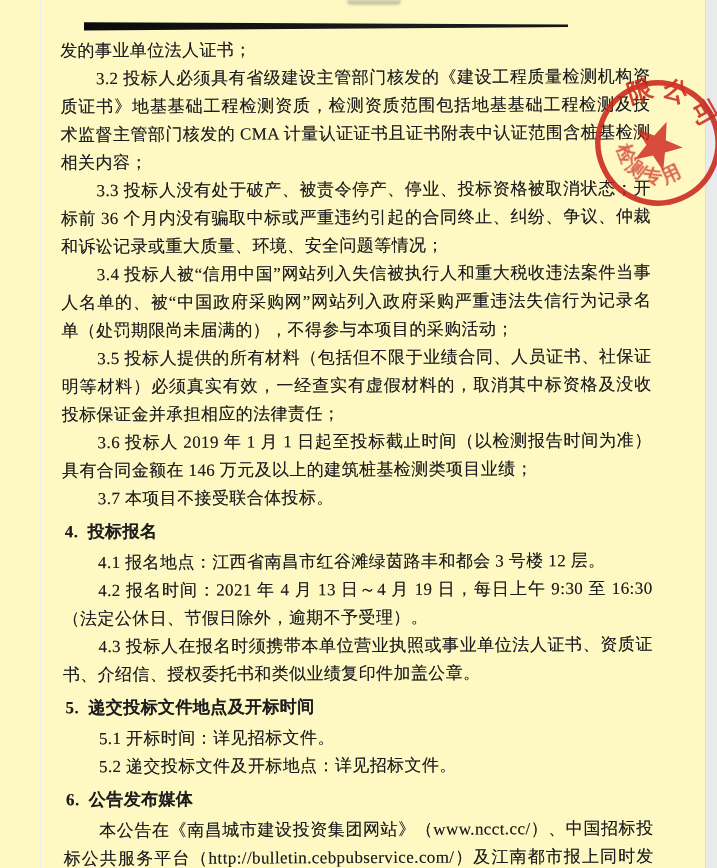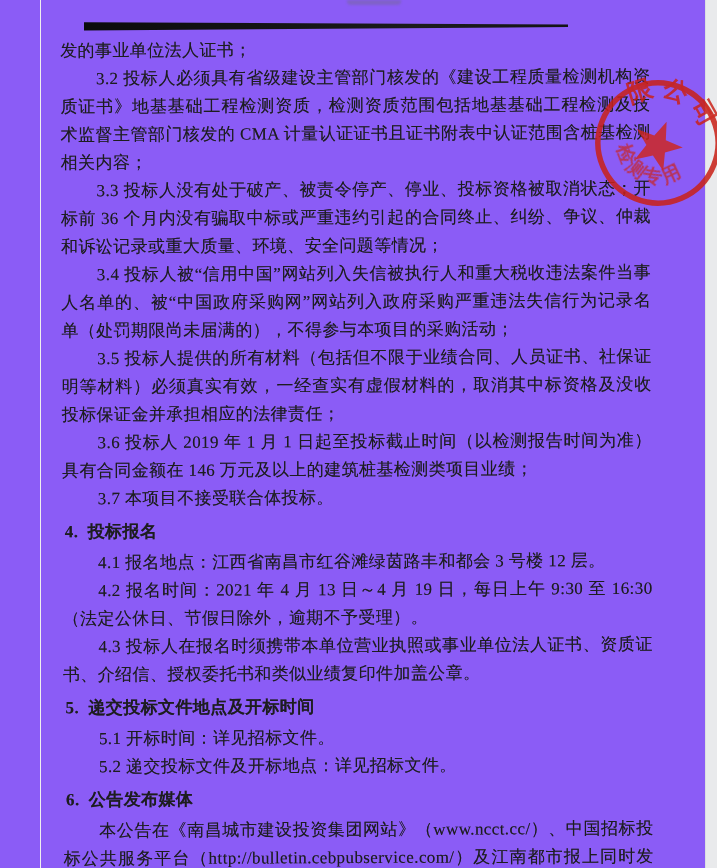--- a/index.html
+++ b/index.html
@@ -4,21 +4,21 @@
 <style>
   html,body{margin:0;padding:0;}
   body{
     background:#f4f4f5;
     font-family:"Liberation Serif","DejaVu Serif",serif;
     -webkit-font-smoothing:antialiased;
   }
   .scan-page{
     position:relative;
     width:717px;height:868px;
-    background:#8b5cf6;
+    background:#fef9c3;
     overflow:hidden;
   }
   
   .edge-left-line{
     position:absolute;left:40px;top:0;width:1px;height:868px;
     background:#efefef;
   }
   .edge-right-strip{
     position:absolute;right:0;top:0;width:11px;height:868px;
     background:#e9eaec;

